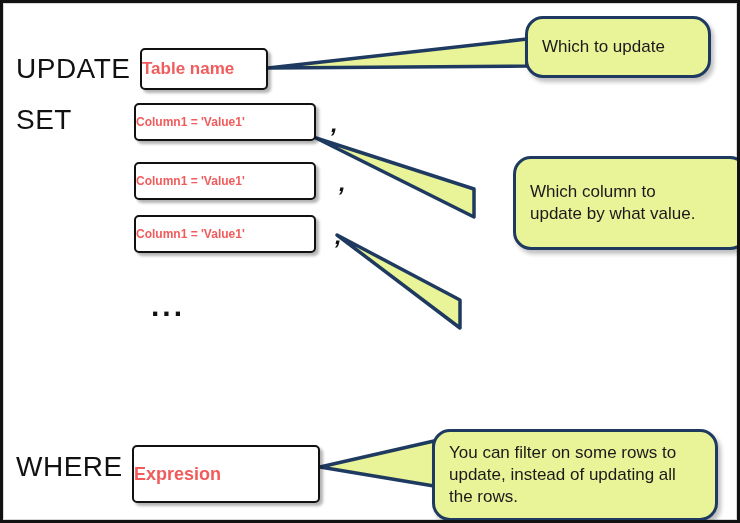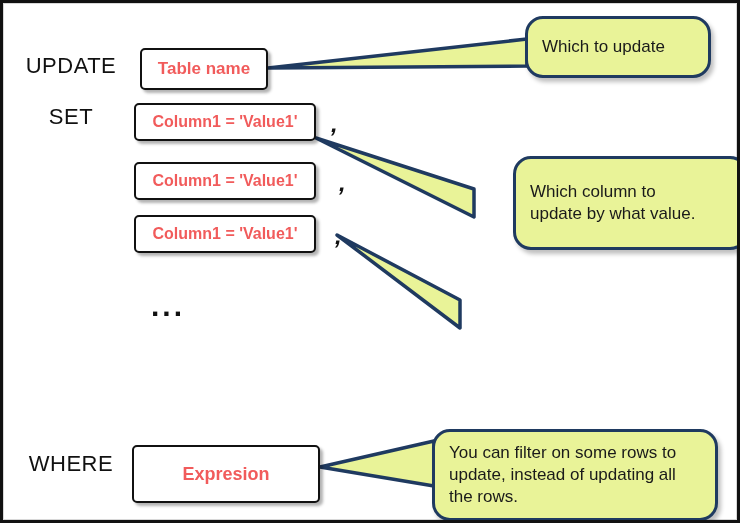--- a/index.html
+++ b/index.html
@@ -33,43 +33,43 @@
     left: 0; top: 0;
     width: 734px;
     height: 517px;
     pointer-events: none;
   }
 
   
   .keyword {
     position: absolute;
     color: #111111;
-    font-size: 22px;
+    font-size: 28px;
     font-weight: 400;
     letter-spacing: 0.5px;
     white-space: nowrap;
-    text-align: center;
+    text-align: left;
   }
 
   
   .codebox {
     position: absolute;
     background: #ffffff;
     border: 2.5px solid #111111;
     border-radius: 5px;
     box-shadow: 3px 3px 3px rgba(0,0,0,0.30);
     box-sizing: border-box;
     display: flex;
     align-items: center;
-    justify-content: center;
+    justify-content: flex-start;
   }
   .codebox span {
     color: #f15b5b;
     font-weight: bold;
-    font-size: 16px;
+    font-size: 12px;
     white-space: nowrap;
   }
   .codebox.tablebox span { font-size: 17px; }
   .codebox.wherebox span { font-size: 18px; }
 
   
   .comma {
     position: absolute;
     color: #111111;
     font-size: 24px;

